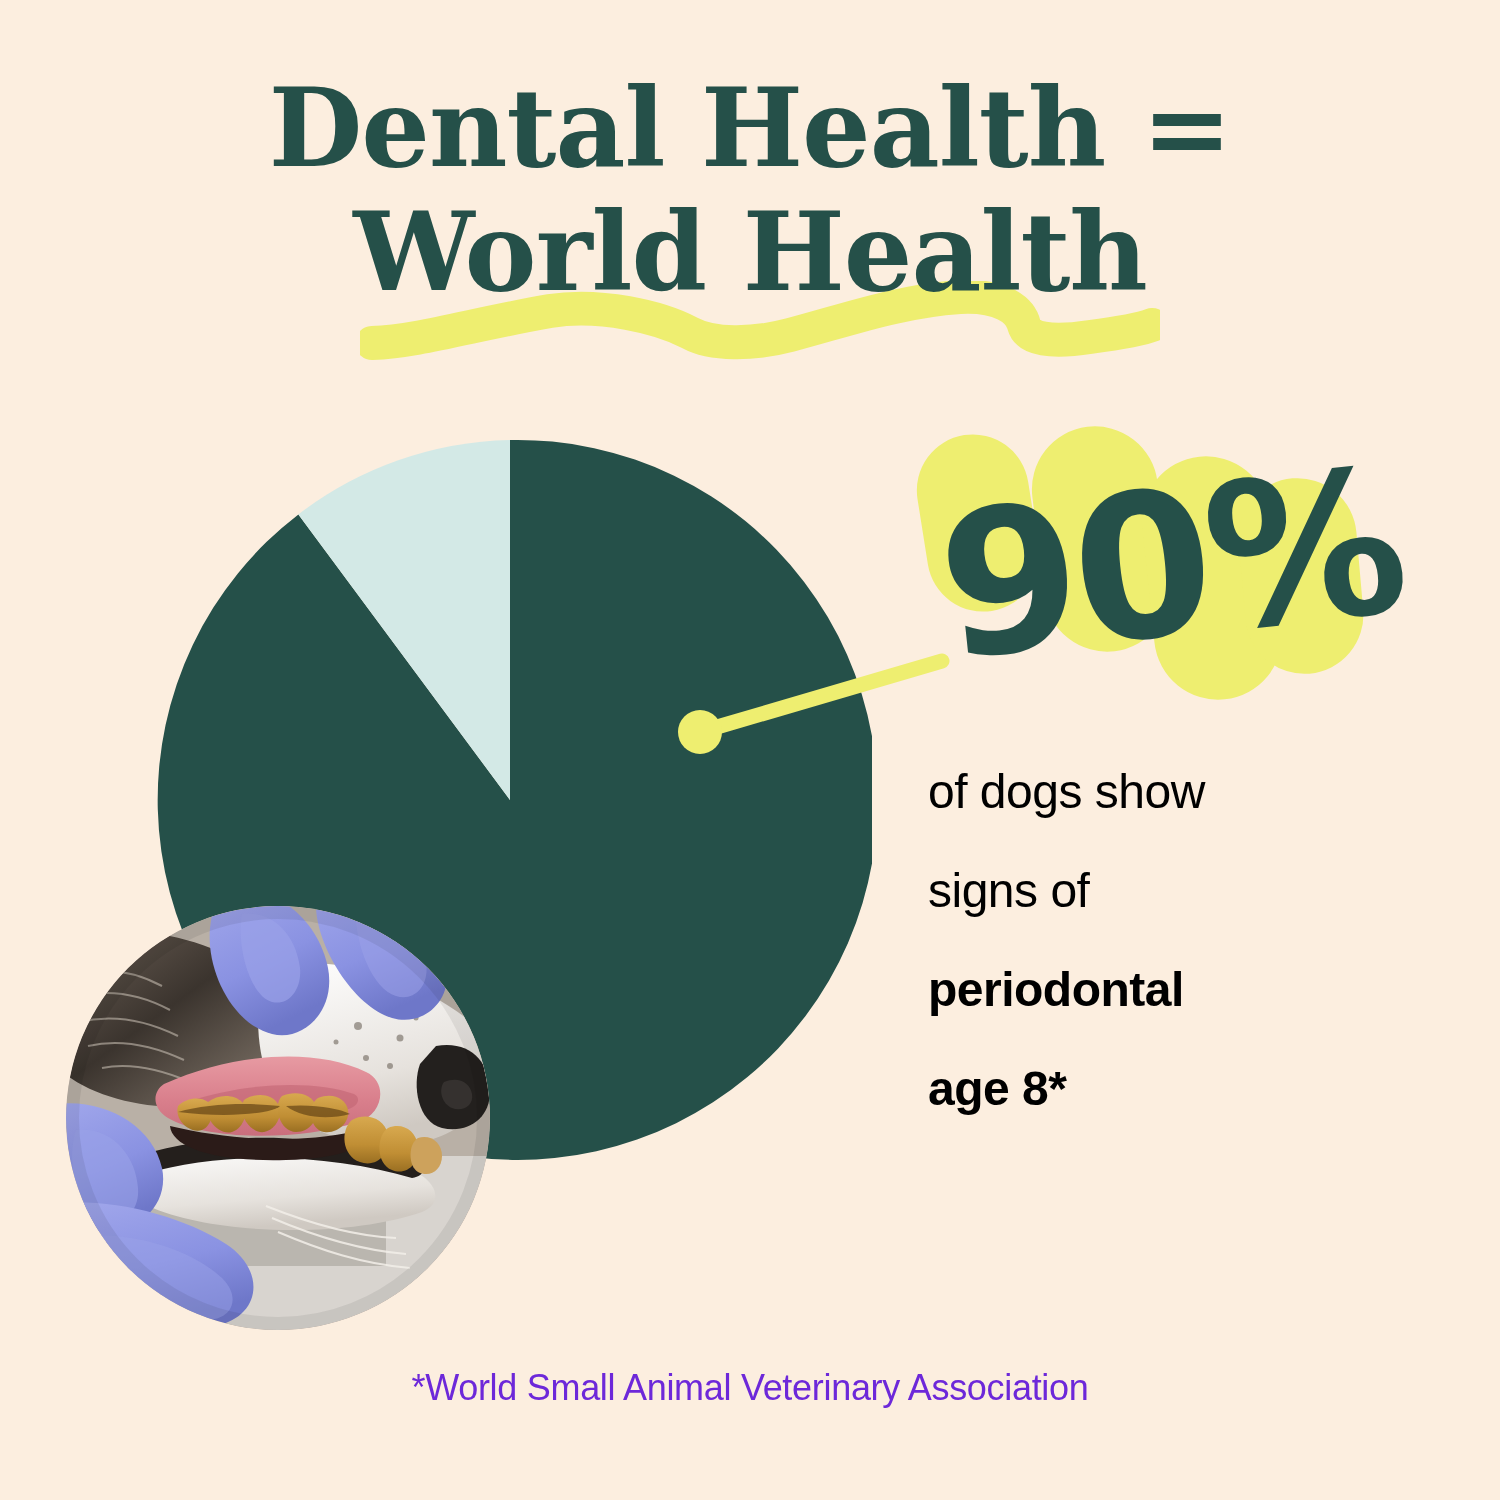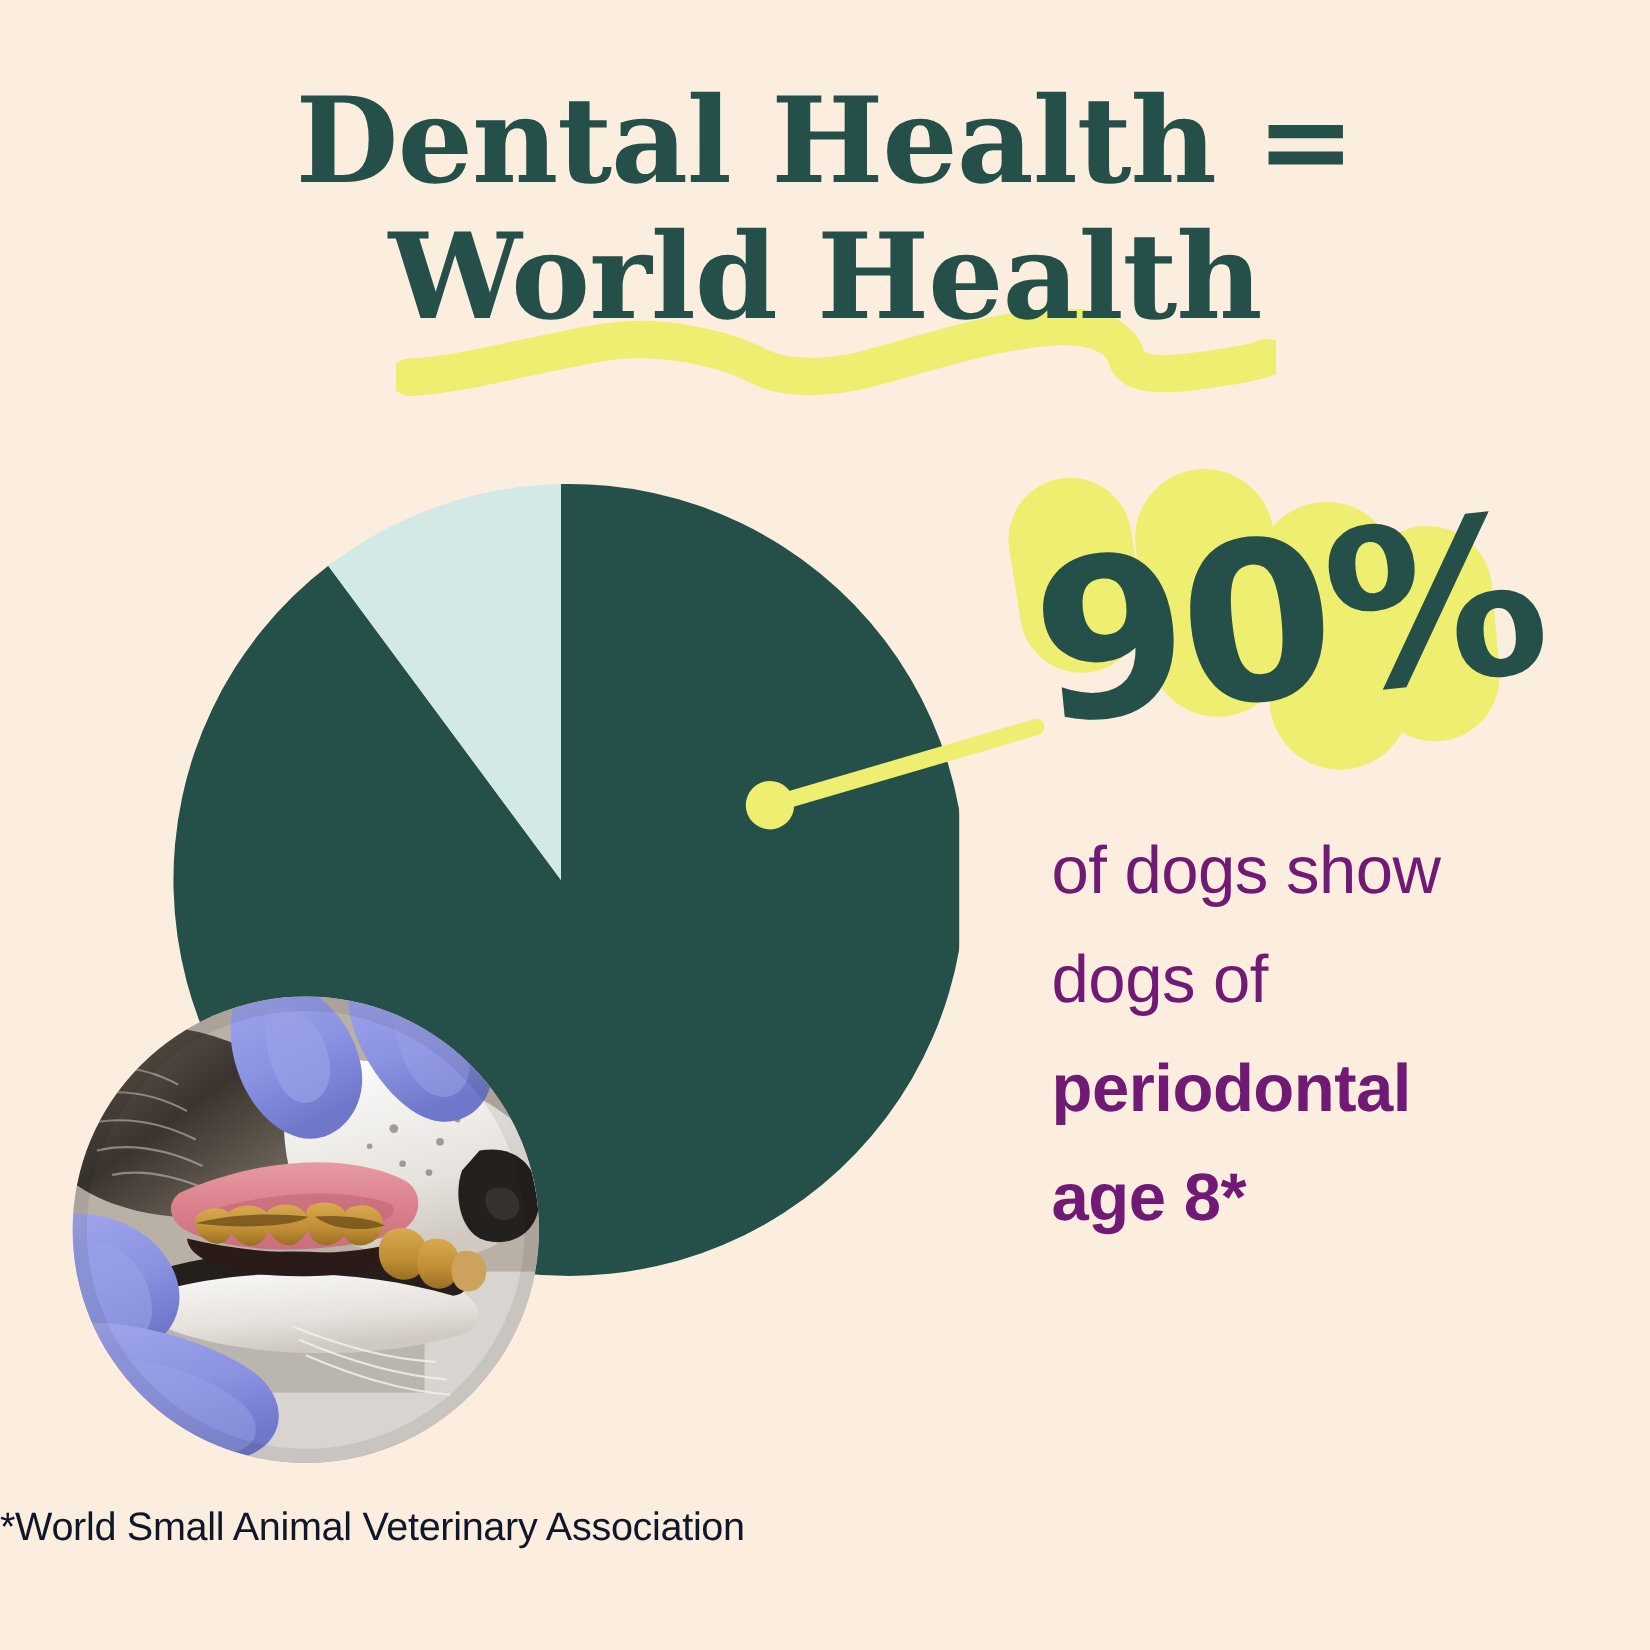--- a/index.html
+++ b/index.html
@@ -75,34 +75,35 @@
     font-size:200px;
     line-height:200px;
     color:#255049;
     transform:rotate(-6deg);
     display:inline-block;
     letter-spacing:-6px;
   }
 
   
   .body-copy{
-    position:absolute;left:956px;top:742px;width:470px;
-    color:#701a75;
-    font-size:61px;
+    position:absolute;left:928px;top:742px;width:470px;
+    color:#000000;
+    font-size:48px;
     line-height:99px;
     font-weight:400;
     z-index:5;
     letter-spacing:-0.5px;
   }
   .body-copy .b{font-weight:700;}
 
   
   .footnote{
     position:absolute;left:0;top:1366px;width:1500px;
-    color:#0f172a;
+    text-align:center;
+    color:#6d28d9;
     font-size:36px;
     line-height:44px;
     font-weight:400;
     letter-spacing:-0.3px;
     z-index:5;
   }
 </style>
 </head>
 <body>
 
@@ -146,21 +147,21 @@
         <rect x="330" y="58" width="118" height="196" rx="59" transform="rotate(-5 389 156)"></rect>
       </g>
     </svg>
     <div class="stat-number">
       <span>90%</span>
     </div>
   </div>
 
   <div class="body-copy">
     <div>of dogs show</div>
-    <div>dogs of</div>
+    <div>signs of</div>
     <div class="b">periodontal</div>
     <div class="b">age 8*</div>
   </div>
 
   <div class="photo-circle">
     <svg viewBox="0 0 424 424" width="424" height="424" aria-hidden="true">
       <defs>
         <clipPath id="circClip">
             <circle cx="212" cy="212" r="212"></circle>
           </clipPath>

